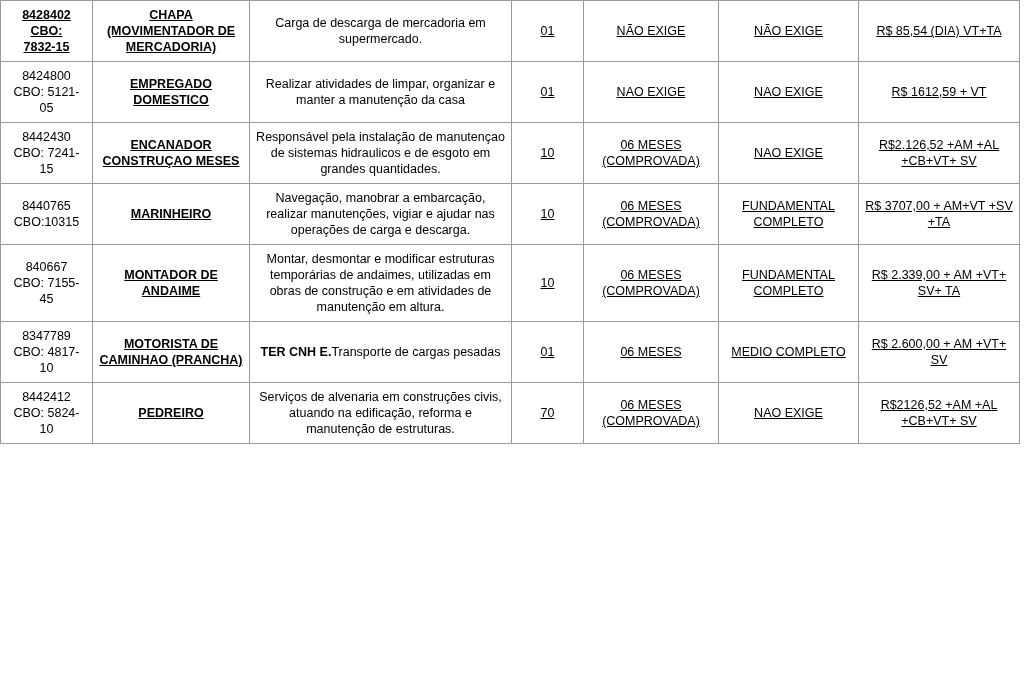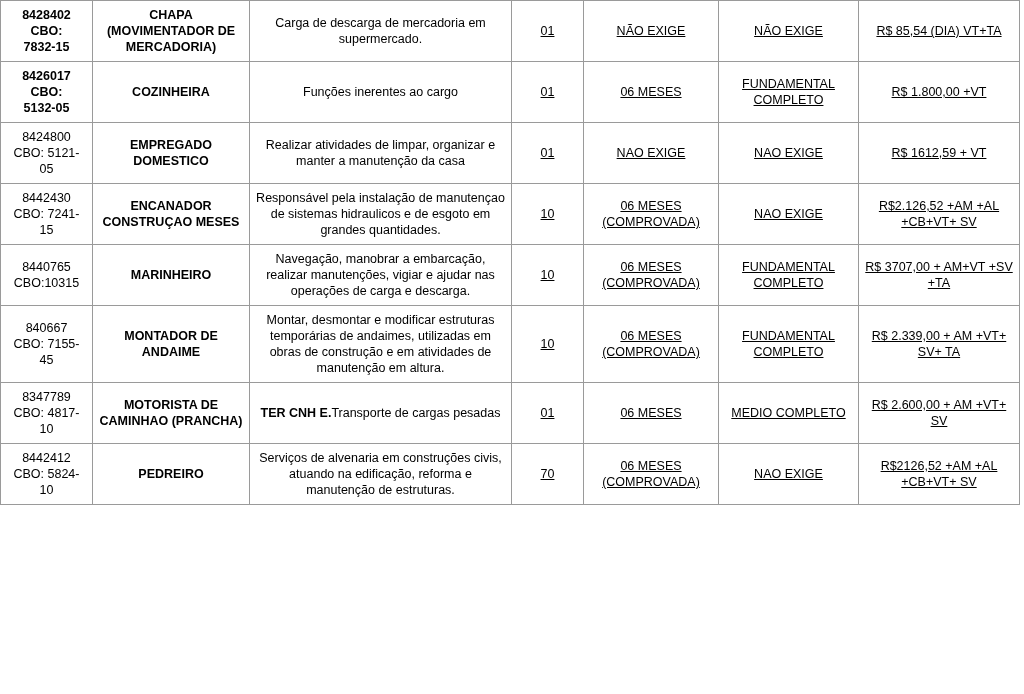--- a/index.html
+++ b/index.html
@@ -35,25 +35,26 @@
   col.c-desc  { width: 262px; }
   col.c-qty   { width: 72px; }
   col.c-exp   { width: 135px; }
   col.c-edu   { width: 140px; }
   col.c-sal   { width: 161px; }
 
   td.code {
     font-size: 12.5px;
     line-height: 1.3;
   }
-  td.code .bold { font-weight: bold; }
+  td.code .bold { font-weight: bold; text-decoration: underline; }
   td.title {
     font-weight: bold;
     font-size: 12.5px;
     line-height: 1.3;
+    text-decoration: underline;
   }
   td.desc {
     font-size: 12.5px;
     line-height: 1.32;
   }
   td.desc .lead { font-weight: bold; }
   td.qty, td.exp, td.edu, td.sal {
     font-size: 12.5px;
     line-height: 1.3;
     text-decoration: underline;
@@ -74,29 +75,20 @@
   </colgroup>
   <tbody>
       <tr>
         <td class="code"><span class="bold">8428402</span><br><span class="bold">CBO:</span><br><span class="bold">7832-15</span></td>
         <td class="title">CHAPA (MOVIMENTADOR DE MERCADORIA)</td>
         <td class="desc">Carga de descarga de mercadoria em supermercado.</td>
         <td class="qty">01</td>
         <td class="exp">NÃO EXIGE</td>
         <td class="edu">NÃO EXIGE</td>
         <td class="sal">R$ 85,54 (DIA) VT+TA</td>
-      </tr>
-      <tr>
-        <td class="code"><span class="bold">8426017</span><br><span class="bold">CBO:</span><br><span class="bold">5132-05</span></td>
-        <td class="title">COZINHEIRA</td>
-        <td class="desc">Funções inerentes ao cargo</td>
-        <td class="qty">01</td>
-        <td class="exp">06 MESES</td>
-        <td class="edu">FUNDAMENTAL COMPLETO</td>
-        <td class="sal">R$ 1.800,00 +VT</td>
       </tr>
       <tr>
         <td class="code"><span>8424800</span><br><span>CBO: 5121-</span><br><span>05</span></td>
         <td class="title">EMPREGADO DOMESTICO</td>
         <td class="desc">Realizar atividades de limpar, organizar e manter a manutenção da casa</td>
         <td class="qty">01</td>
         <td class="exp">NAO EXIGE</td>
         <td class="edu">NAO EXIGE</td>
         <td class="sal">R$ 1612,59 + VT</td>
       </tr>

